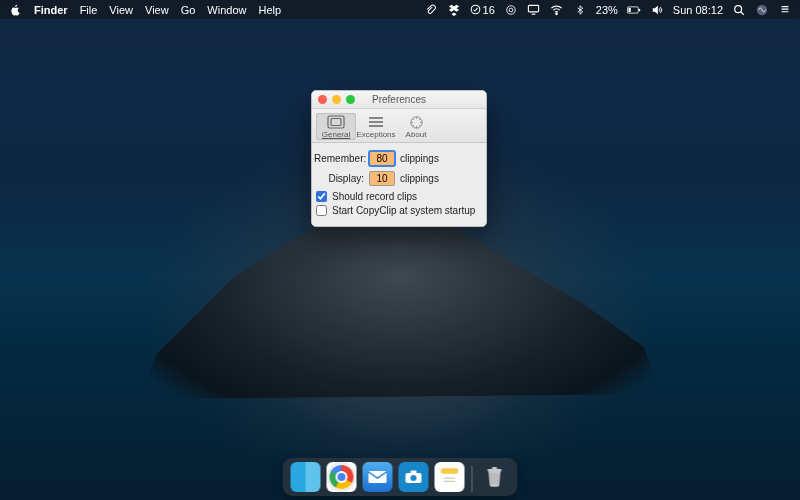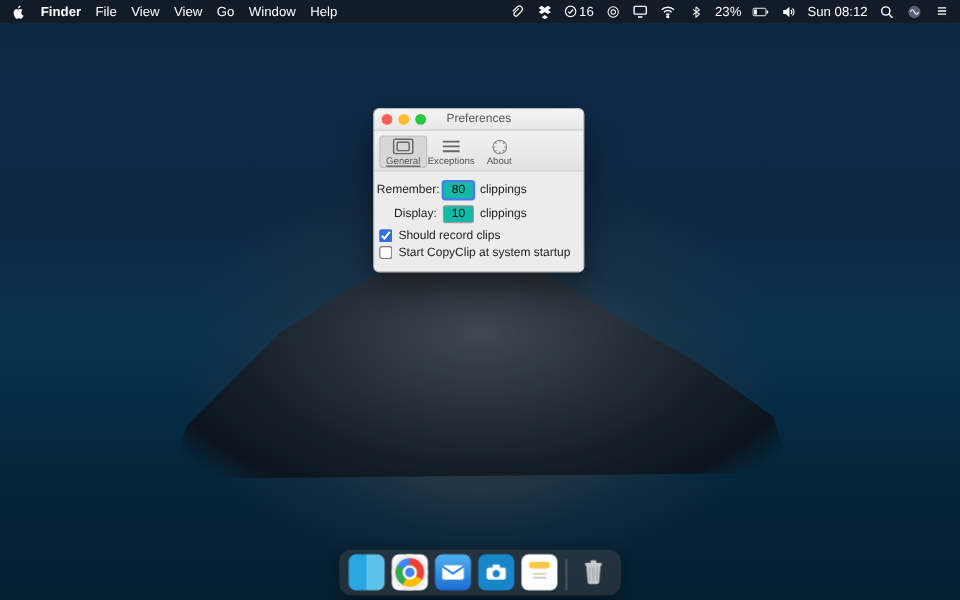--- a/index.html
+++ b/index.html
@@ -69,21 +69,21 @@
   .tbitem.sel { background:#d7d7d7; box-shadow:inset 0 0 0 1px #c2c2c2;text-decoration:underline; }
   .tbitem .ticon { width:18px; height:14px; display:flex; align-items:center; justify-content:center; color:#555; }
 
   .body {
     background:#ececec; padding:8px 10px 10px 2px; font-size:10px; color:#222;
   }
   .row { display:flex; align-items:center; gap:5px; margin-bottom:5px; }
   .row label { width:50px; text-align:right; }
   .row input[type=text] {
     width:26px; height:15px; font-size:10px; text-align:center;
-    border:1px solid #9a9a9a; border-radius:2px; background:#14b8a6;
+    border:1px solid #9a9a9a; border-radius:2px; background:#fdba74;
   }
   .row input.focused { outline:2px solid #3f81e6; outline-offset:-1px; }
   .chk { display:flex; align-items:center; gap:5px; margin:3px 0 0 2px; font-size:10px; }
   .chk input { width:11px; height:11px; accent-color:#2f6fe0; }
 
   
   .dock {
     position:absolute; left:50%; bottom:4px; transform:translateX(-50%);
     display:flex; align-items:flex-end; gap:6px;
     padding:4px 8px;

